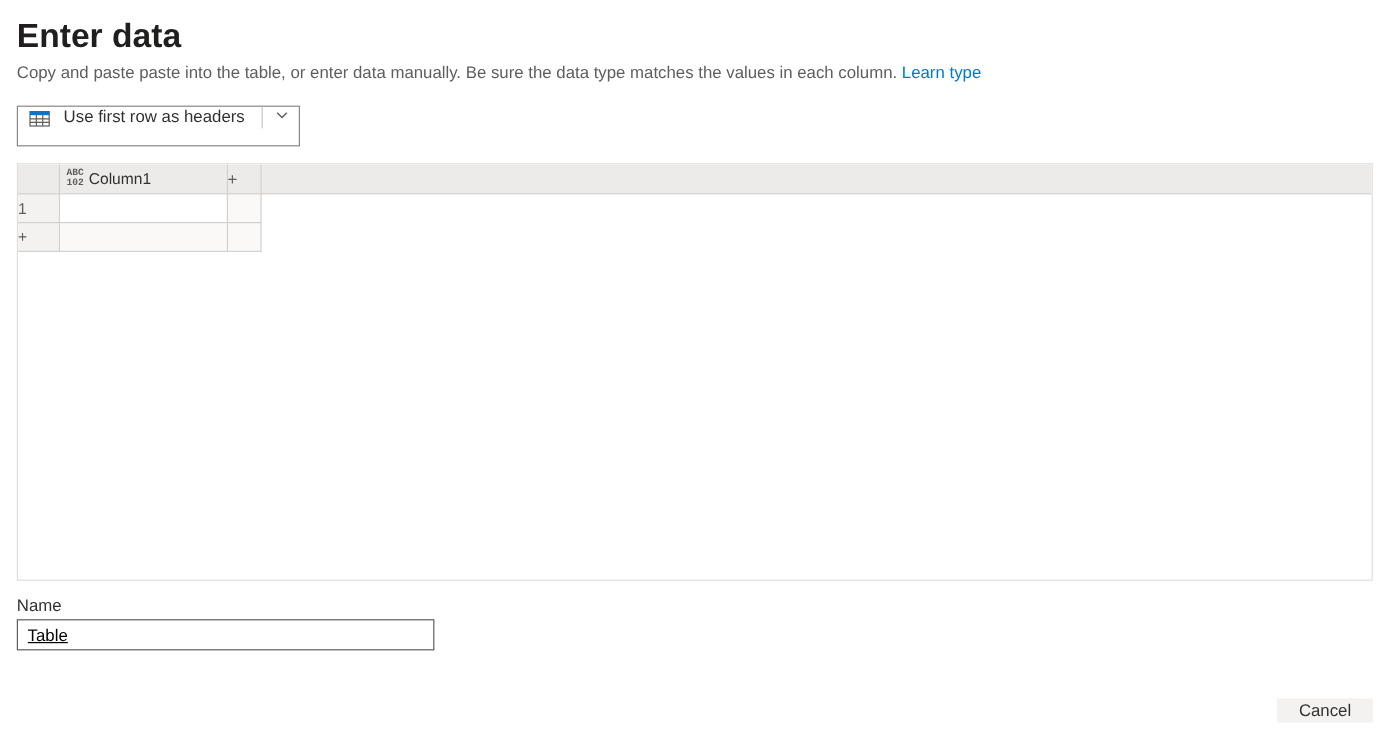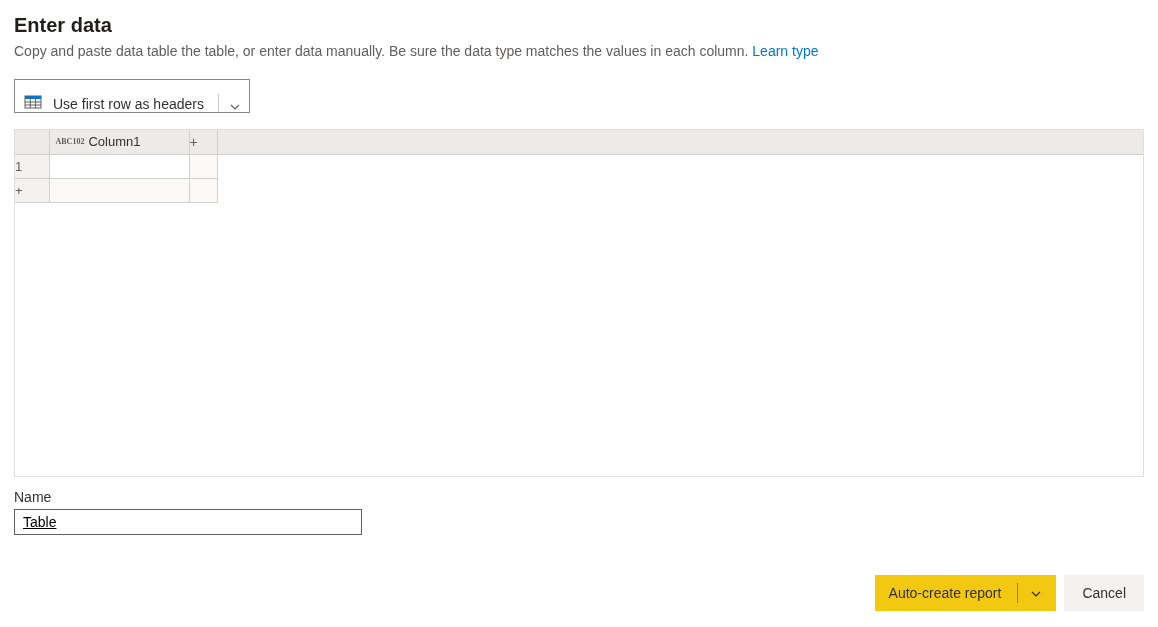--- a/index.html
+++ b/index.html
@@ -5,38 +5,38 @@
     * { box-sizing: border-box; margin: 0; padding: 0; }
     body {
       font-family: "Segoe UI", -apple-system, sans-serif;
       font-size: 14px;
       color: #323130;
       padding: 14px;
       width: 1158px;
       background: #fff;
     }
     .title {
-      font-size: 20px;
+      font-size: 28px;
       font-weight: 600;
       color: #201f1e;
       margin-bottom: 6px;
     }
     .subtitle {
       font-size: 14px;
       color: #605e5c;
       margin-bottom: 20px;
     }
     .subtitle a {
       color: #0078d4;
       text-decoration: none;
       cursor: pointer;
     }
     .toolbar-btn {
       display: inline-flex;
-      align-items: flex-end;
+      align-items: flex-start;
       height: 34px;
       border: 1px solid #8a8886;
       background: #fff;
       padding: 0 8px 0 8px;
       cursor: pointer;
       font-size: 14px;
       color: #323130;
     }
     .toolbar-btn .t-icon {
       width: 20px;
@@ -80,26 +80,26 @@
       padding-left: 6px;
       font-size: 13px;
     }
     .colhdr-inner {
       display: flex;
       align-items: center;
       gap: 4px;
     }
     .type-badge {
       display: inline-flex;
-      flex-direction: row;
+      flex-direction: column;
       line-height: 8px;
       font-size: 8px;
       color: #605e5c;
       font-weight: 600;
-      font-family: Liberation Serif, serif;
+      font-family: Liberation Mono, monospace;
     }
     .addcol {
       width: 28px;
       text-align: center;
       cursor: pointer;
       color: #605e5c;
     }
     .filler-hdr {
       background: #edebe9;
       border-left: none;
@@ -165,36 +165,36 @@
     .btn-primary .divider {
       width: 1px;
       height: 20px;
       background: rgba(0,0,0,0.35);
       margin: 0 12px 0 16px;
     }
     .btn-primary .chev { width: 12px; height: 12px; }
     .btn-secondary {
       background: #f3f2f1;
       color: #323130;
-      height: 36px;
+      height: 20px;
       border: none;
       padding: 0 18px;
       font-size: 14px;
       cursor: pointer;
       font-family: inherit;
     }
   </style>
 </head>
 <body>
 
 
 
 <h1 class="title">Enter data</h1>
 <p class="subtitle">
-  <span>Copy and paste data table the table, or enter data manually. Be sure the data type matches the values in each column. </span><a>Learn type</a>
+  <span>Copy and paste paste into the table, or enter data manually. Be sure the data type matches the values in each column. </span><a>Learn type</a>
 </p>
 
 <button class="toolbar-btn">
   <span class="t-icon">
     <svg viewBox="0 0 20 20">
       <rect x="2" y="4" width="16" height="12" fill="none" stroke="#605e5c" stroke-width="1"></rect>
       <rect x="2" y="4" width="16" height="3" fill="#0078d4"></rect>
       <line x1="2" y1="10" x2="18" y2="10" stroke="#605e5c" stroke-width="1"></line>
       <line x1="2" y1="13" x2="18" y2="13" stroke="#605e5c" stroke-width="1"></line>
       <line x1="7.3" y1="4" x2="7.3" y2="16" stroke="#605e5c" stroke-width="1"></line>
@@ -242,26 +242,17 @@
   </tbody>
     </table>
 </div>
 
 <div class="name-section">
   <label class="name-label">Name</label>
   <input class="name-input" type="text" value="Table" style="">
 </div>
 
 <div class="footer-btns">
-  <button class="btn-primary">
-    <span>Auto-create report</span>
-    <span class="divider"></span>
-    <span class="chev">
-      <svg viewBox="0 0 12 12">
-          <path d="M2 4 L6 8 L10 4" fill="none" stroke="#323130" stroke-width="1.2"></path>
-        </svg>
-    </span>
-  </button>
   <button class="btn-secondary">Cancel</button>
 </div>
 
 
 
 
 </body></html>

